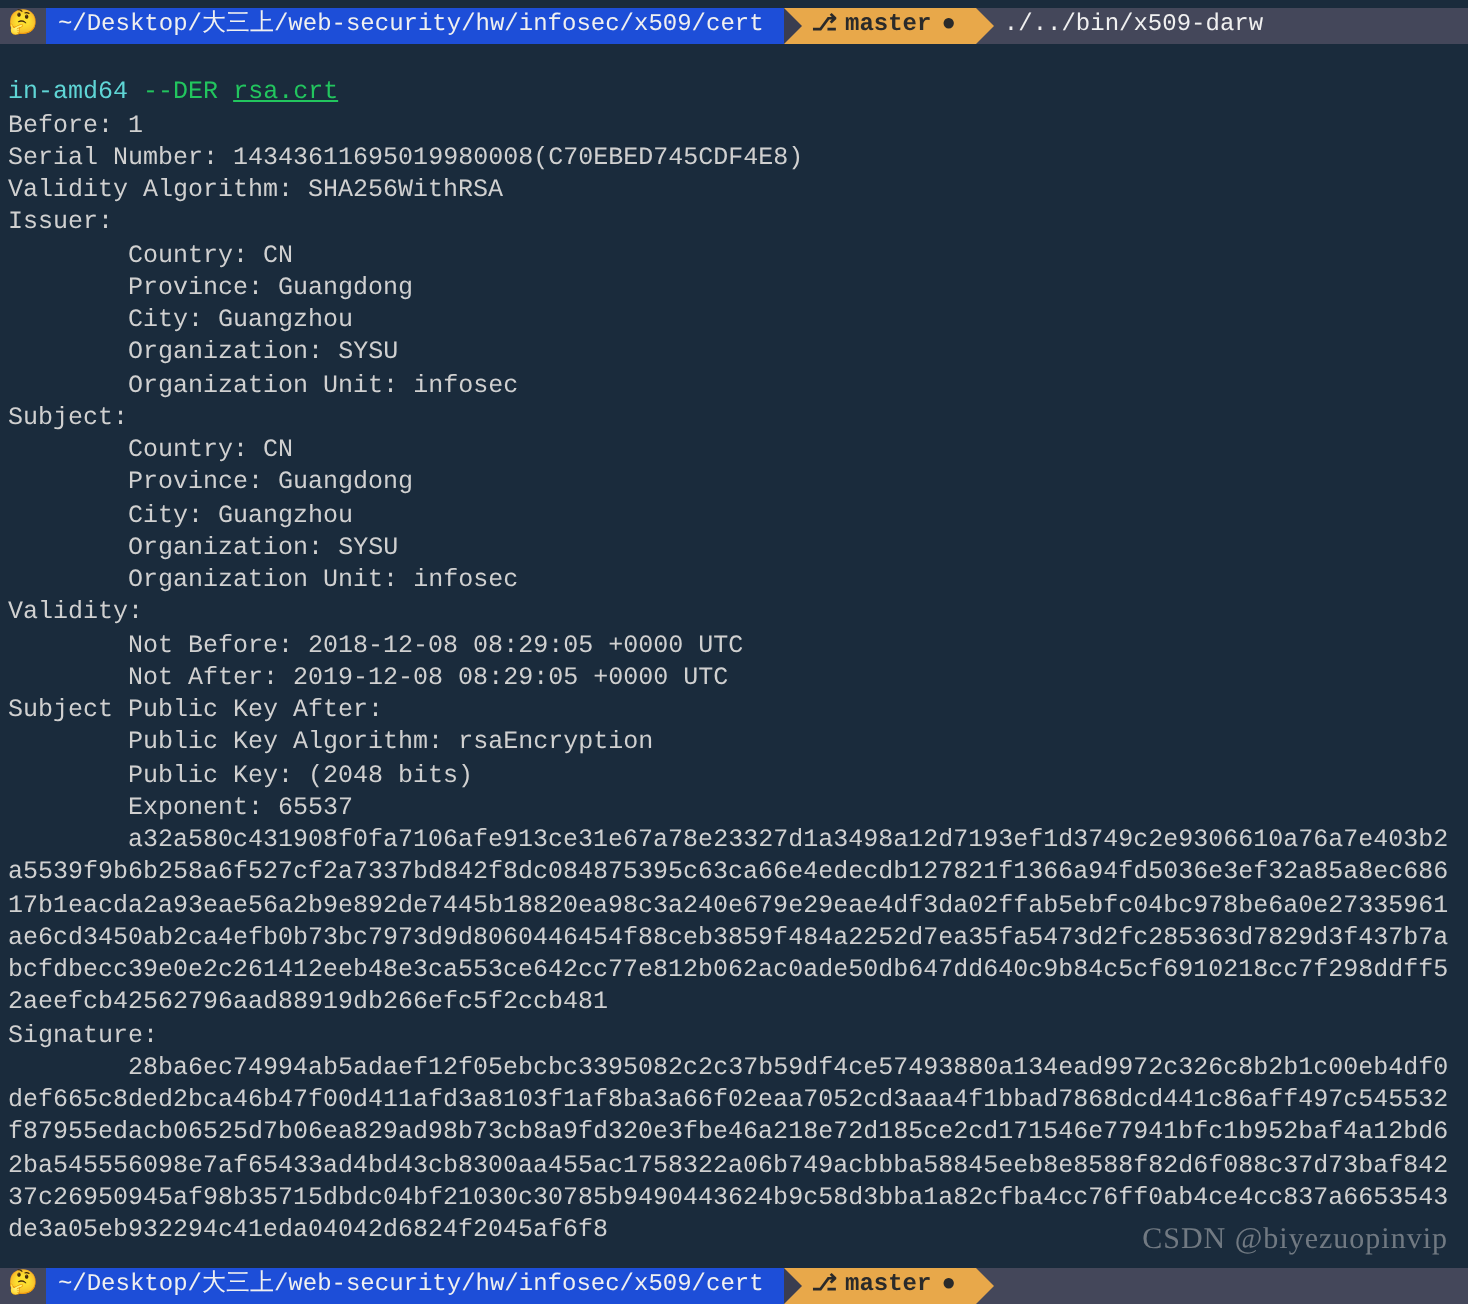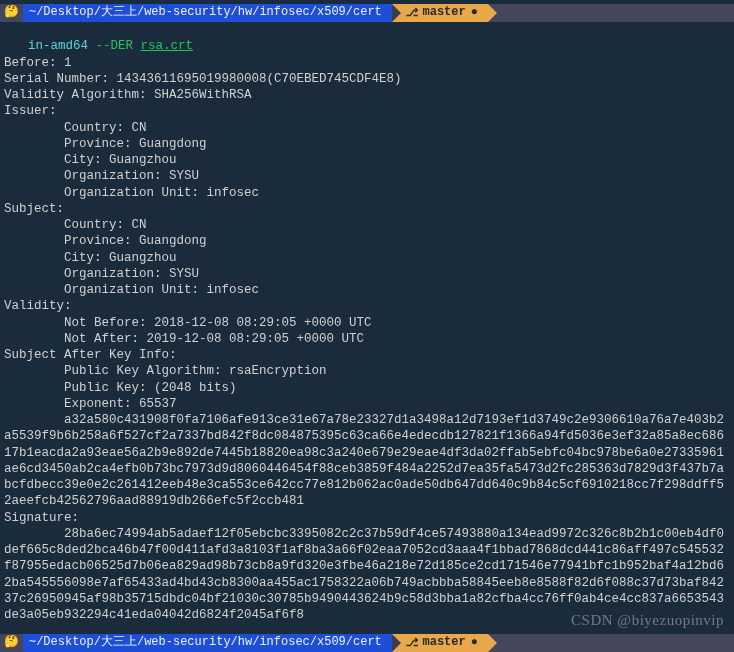--- a/index.html
+++ b/index.html
@@ -81,21 +81,21 @@
       font-size: 11px;
     }
     .bullet {
       margin-left: 5px;
     }
     .terminal-body {
       padding: 0 4px;
       white-space: pre-wrap;
       word-break: break-all;
     }
-    .cyan { color: #5fd5d5; margin-left: 24px; }
+    .cyan { color: #5fd5d5; }
     .white { color: #22c55e; }
     .underline { text-decoration: underline; }
     .watermark {
       position: absolute;
       bottom: 22px;
       right: 10px;
       color: rgba(200,200,200,0.5);
       font-size: 15px;
       font-family: Liberation Serif, serif;
       letter-spacing: 0.5px;
@@ -114,20 +114,21 @@
 <body>
 
 <div class="prompt-line top-prompt">
   <span class="prompt-emoji">🤔</span>
   <span class="prompt-path-main">~/Desktop/大三上/web-security/hw/infosec/x509/cert</span>
   <span class="prompt-branch">
     <span class="branch-icon">⎇</span>
     <span>master</span>
     <span class="bullet">●</span>
   </span>
+  <span class="prompt-cmd">./../bin/x509-darw</span>
 </div>
 
 <div class="terminal-body">
 <span class="cyan">in-amd64</span> <span class="white">--DER</span> <span class="white underline">rsa.crt</span>
 <span>Before:</span> <span>1</span>
 <span>Serial Number:</span> <span>14343611695019980008(C70EBED745CDF4E8)</span>
 <span>Validity Algorithm:</span> <span>SHA256WithRSA</span>
 <span>Issuer:</span>
         <span>Country:</span> <span>CN</span>
         <span>Province:</span> <span>Guangdong</span>
@@ -136,21 +137,21 @@
         <span>Organization Unit:</span> <span>infosec</span>
 <span>Subject:</span>
         <span>Country:</span> <span>CN</span>
         <span>Province:</span> <span>Guangdong</span>
         <span>City:</span> <span>Guangzhou</span>
         <span>Organization:</span> <span>SYSU</span>
         <span>Organization Unit:</span> <span>infosec</span>
 <span>Validity:</span>
         <span>Not Before:</span> <span>2018-12-08 08:29:05 +0000 UTC</span>
         <span>Not After:</span> <span>2019-12-08 08:29:05 +0000 UTC</span>
-<span>Subject After Key Info:</span>
+<span>Subject Public Key After:</span>
         <span>Public Key Algorithm:</span> <span>rsaEncryption</span>
         <span>Public Key:</span> <span>(2048 bits)</span>
         <span>Exponent:</span> <span>65537</span>
 <span>        a32a580c431908f0fa7106afe913ce31e67a78e23327d1a3498a12d7193ef1d3749c2e9306610a76a7e403b2a5539f9b6b258a6f527cf2a7337bd842f8dc084875395c63ca66e4edecdb127821f1366a94fd5036e3ef32a85a8ec68617b1eacda2a93eae56a2b9e892de7445b18820ea98c3a240e679e29eae4df3da02ffab5ebfc04bc978be6a0e27335961ae6cd3450ab2ca4efb0b73bc7973d9d8060446454f88ceb3859f484a2252d7ea35fa5473d2fc285363d7829d3f437b7abcfdbecc39e0e2c261412eeb48e3ca553ce642cc77e812b062ac0ade50db647dd640c9b84c5cf6910218cc7f298ddff52aeefcb42562796aad88919db266efc5f2ccb481</span>
 <span>Signature:</span>
 <span>        28ba6ec74994ab5adaef12f05ebcbc3395082c2c37b59df4ce57493880a134ead9972c326c8b2b1c00eb4df0def665c8ded2bca46b47f00d411afd3a8103f1af8ba3a66f02eaa7052cd3aaa4f1bbad7868dcd441c86aff497c545532f87955edacb06525d7b06ea829ad98b73cb8a9fd320e3fbe46a218e72d185ce2cd171546e77941bfc1b952baf4a12bd62ba545556098e7af65433ad4bd43cb8300aa455ac1758322a06b749acbbba58845eeb8e8588f82d6f088c37d73baf84237c26950945af98b35715dbdc04bf21030c30785b9490443624b9c58d3bba1a82cfba4cc76ff0ab4ce4cc837a6653543de3a05eb932294c41eda04042d6824f2045af6f8</span>
 </div>
 
 <div class="watermark">CSDN @biyezuopinvip</div>
 

